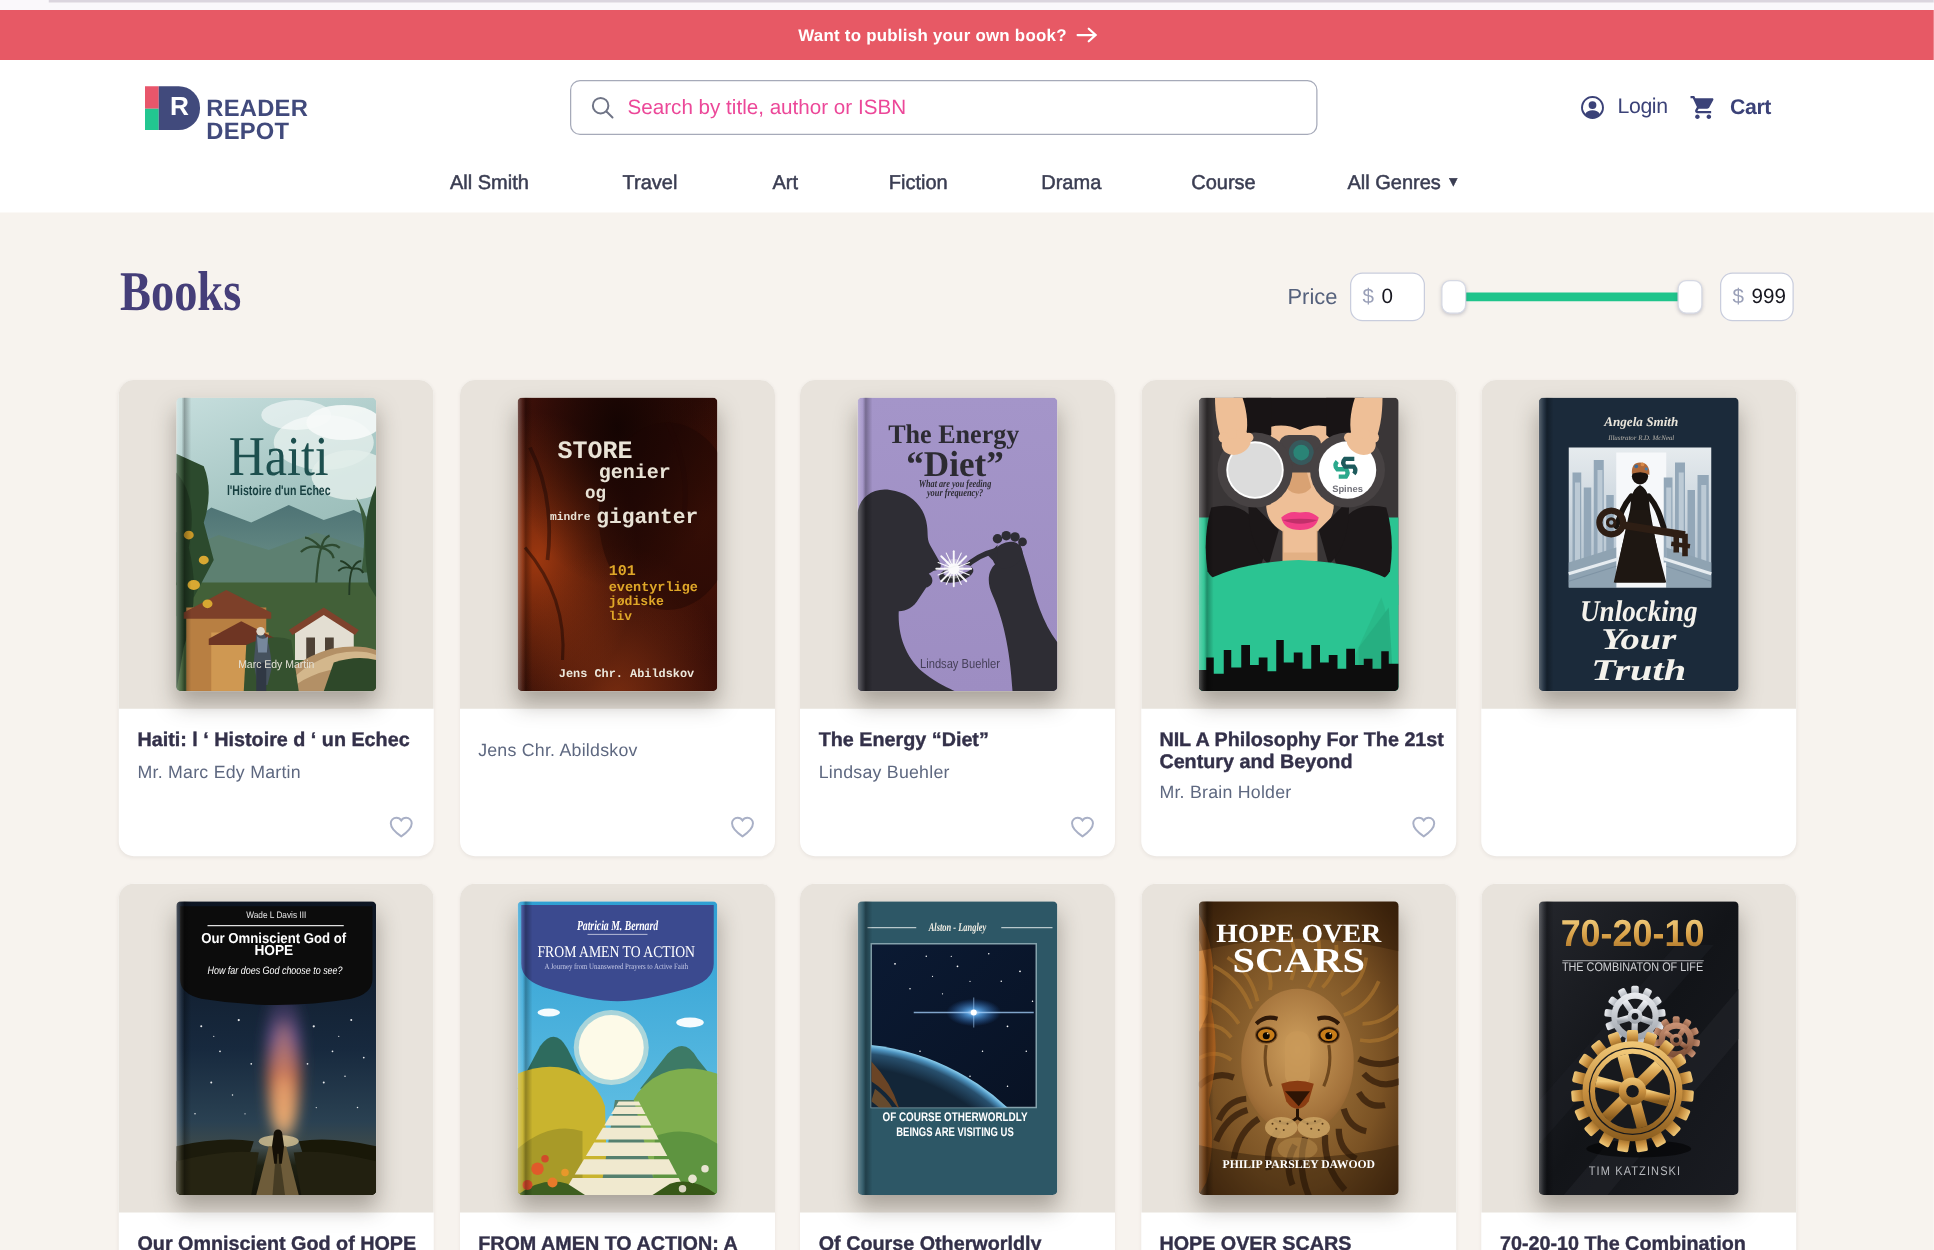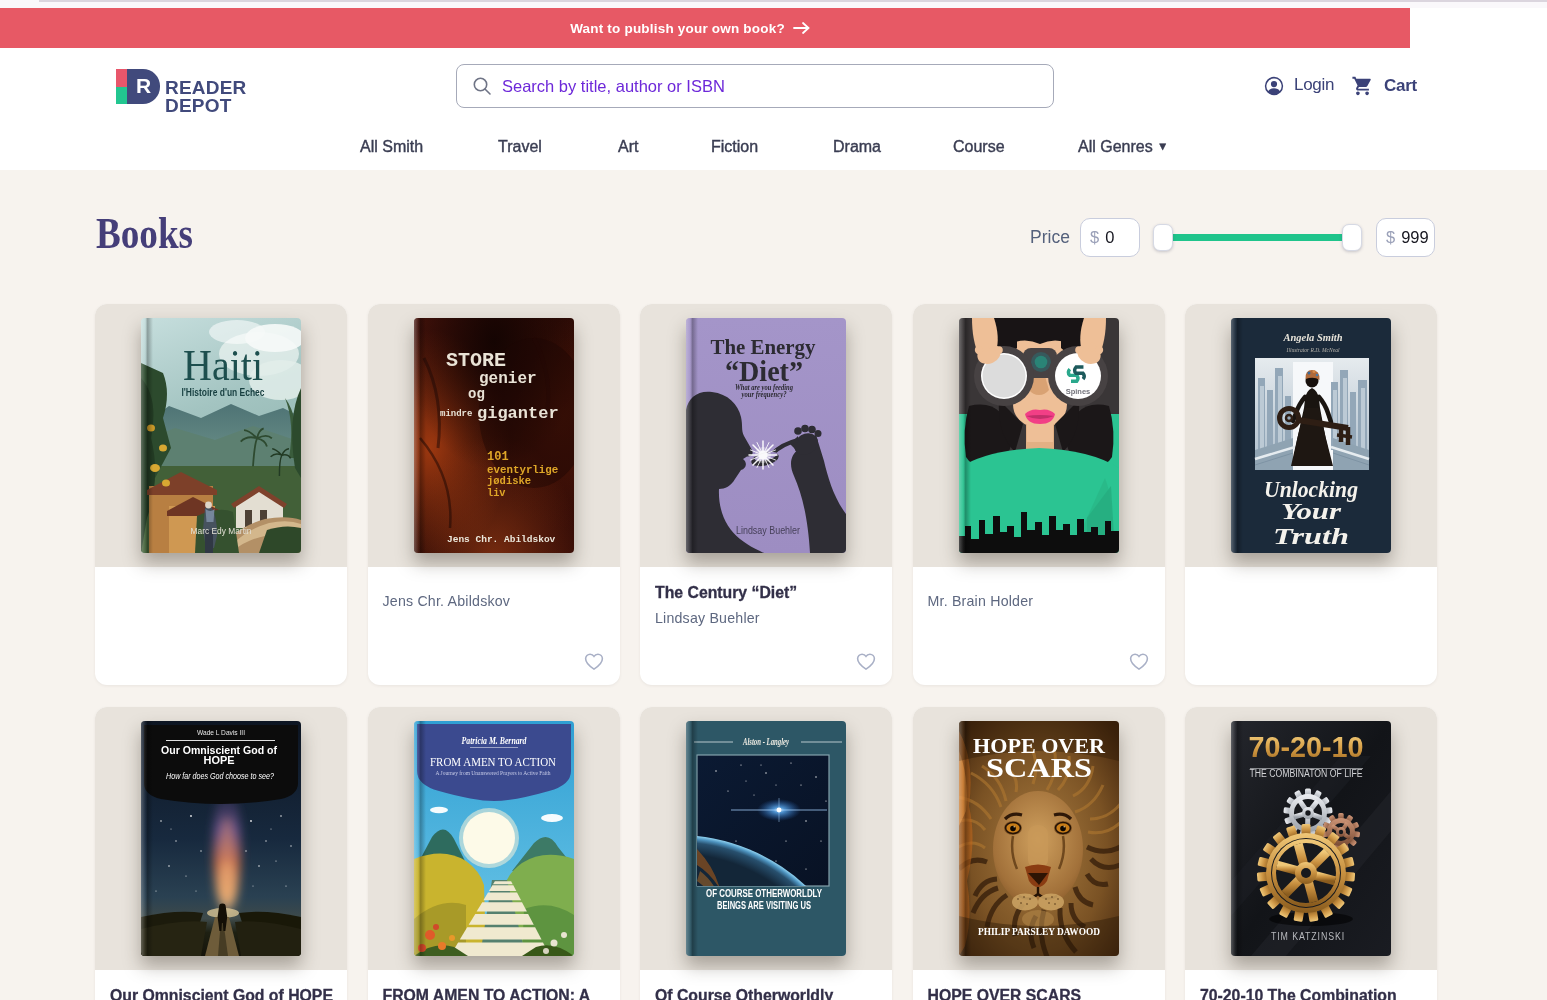--- a/index.html
+++ b/index.html
@@ -1,41 +1,41 @@
 <!DOCTYPE html>
 <html><head>
 <meta charset="utf-8">
 <style>
   * { margin:0; padding:0; box-sizing:border-box; }
   html,body { width:1547px; height:1000px; overflow:hidden; background:#ffffff;
     font-family:"Liberation Sans", sans-serif; }
   .topstrip { position:absolute; top:0; left:0; width:1547px; height:8px; background:#faf8fb; }
   .topline { position:absolute; top:0; left:39px; right:0; height:2px; background:#dbd5de; }
-  .banner { position:absolute; top:8px; left:0; width:1410px; height:40px; background:#e75965;
+  .banner { position:absolute; top:8px; left:0; width:1547px; height:40px; background:#e75965;
     display:flex; align-items:center; justify-content:center; }
   .banner span { color:#ffffff; font-weight:bold; font-size:13.5px; letter-spacing:0.2px; margin-left:-30px;}
   .banner svg { margin-left:8px; }
   .header { position:absolute; top:48px; left:0; width:1547px; height:122px; background:#ffffff; }
 
   
   .logo { position:absolute; left:116px; top:21px; width:130px; height:36px; }
   .logo .strip { position:absolute; left:0; top:0; width:11px; height:35px; }
   .logo .strip .r { position:absolute; top:0; left:0; width:11px; height:17.5px; background:#e8566b; }
   .logo .strip .g { position:absolute; bottom:0; left:0; width:11px; height:17.5px; background:#22c690; }
   .logo .dee { position:absolute; left:11px; top:0; width:33px; height:35px; background:#414a7c;
     border-radius: 0 17px 17px 0; }
   .logo .dee span { position:absolute; left:9px; top:5px; color:#fff; font-weight:bold; font-size:21px; }
   .logo .words { position:absolute; left:49px; top:0px; color:#414a7c; font-weight:bold;
     font-size:19px; line-height:17.5px; letter-spacing:0.2px;margin-top:10px; }
 
   
   .search { position:absolute; left:456px; top:16px; width:598px; height:44px; border:1px solid #a6aab9;
     border-radius:8px; background:#fff; display:flex; align-items:center; }
   .search svg { margin-left:15px; }
-  .search span { margin-left:10px; color:#6d28d9; font-size:16.5px; }
+  .search span { margin-left:10px; color:#ec4899; font-size:16.5px; }
 
   
   .acct { position:absolute; top:27px; left:1263px; display:flex; color:#3b4278; }
   .acct .lbl { font-size:17px; letter-spacing:-0.3px; margin-left:9px; }
   .cart { position:absolute; top:27px; left:1351px; display:flex; align-items:center; color:#3b4278; }
   .cart .lbl { font-size:17px; letter-spacing:-0.3px; margin-left:10px;font-weight:bold; }
 
   
   .nav { position:absolute; top:90px; z-index:5; left:360px; display:flex; color:#3a3d52; font-size:16px; -webkit-text-stroke:0.4px #3a3d52; }
   .nav div { margin-right:0; }
@@ -199,20 +199,27 @@
 <circle cx="67.5" cy="187" r="3.4" fill="#ded6c8"></circle>
 <path d="M64.5 191 q5 4 9 0 l-1 13 -7 0 Z" fill="#76879c"></path>
 <rect x="64" y="212" width="8" height="23" fill="#303844"></rect>
 <text x="82" y="62" font-family="Liberation Serif, serif" font-size="45" fill="#1d4f4e" text-anchor="middle" textLength="80" lengthAdjust="spacingAndGlyphs">Haiti</text>
 <text x="82" y="78" font-family="Liberation Sans, sans-serif" font-size="11" font-weight="bold" fill="#173f40" text-anchor="middle" textLength="83" lengthAdjust="spacingAndGlyphs">l'Histoire d'un Echec</text>
 <text x="80" y="216" font-family="Liberation Sans, sans-serif" font-size="9" fill="#e4e1d6" text-anchor="middle" textLength="61" lengthAdjust="spacingAndGlyphs">Marc Edy Martin</text>
 </svg>
           <div class="spine"></div>
         </div>
       </div>
+    <div class="info">
+      <div class="title">Haiti: l ‘ Histoire d ‘ un Echec</div>
+      <div class="author">Mr. Marc Edy Martin</div>
+      <svg class="heart" width="22" height="21" viewBox="0 0 21 20">
+          <path d="M10.5 17.2 C6.2 14.4 2.5 11.2 2.5 7.3 C2.5 4.9 4.4 3 6.8 3 C8.3 3 9.7 3.8 10.5 5.1 C11.3 3.8 12.7 3 14.2 3 C16.6 3 18.5 4.9 18.5 7.3 C18.5 11.2 14.8 14.4 10.5 17.2 Z" fill="none" stroke="#a9b0c6" stroke-width="1.5"></path>
+        </svg>
+    </div>
   </div>
 
   <div class="card">
     <div class="media">
         <div class="cover" id="cov2">
           <svg width="160" height="235" viewBox="0 0 160 235">
 <defs>
 <linearGradient id="mar" x1="0" y1="0" x2="1" y2="1">
  <stop offset="0" stop-color="#47130b"></stop>
                 <stop offset="0.45" stop-color="#2a0a06"></stop>
@@ -315,21 +322,21 @@
 <g fill="#2c2b32" text-anchor="middle" font-family="Liberation Serif, serif" font-weight="bold" font-style="italic">
 <text x="78" y="71.5" font-size="8.5" textLength="58" lengthAdjust="spacingAndGlyphs">What are you feeding</text>
 <text x="78" y="78.5" font-size="8.5" textLength="45" lengthAdjust="spacingAndGlyphs">your frequency?</text>
 </g>
 <text x="82" y="216" font-family="Liberation Sans, sans-serif" font-size="10.5" fill="#453f58" text-anchor="middle" textLength="64" lengthAdjust="spacingAndGlyphs">Lindsay Buehler</text>
 </svg>
           <div class="spine"></div>
         </div>
       </div>
     <div class="info">
-      <div class="title">The Century “Diet”</div>
+      <div class="title">The Energy “Diet”</div>
       <div class="author">Lindsay Buehler</div>
       <svg class="heart" width="22" height="21" viewBox="0 0 21 20">
           <path d="M10.5 17.2 C6.2 14.4 2.5 11.2 2.5 7.3 C2.5 4.9 4.4 3 6.8 3 C8.3 3 9.7 3.8 10.5 5.1 C11.3 3.8 12.7 3 14.2 3 C16.6 3 18.5 4.9 18.5 7.3 C18.5 11.2 14.8 14.4 10.5 17.2 Z" fill="none" stroke="#a9b0c6" stroke-width="1.5"></path>
         </svg>
     </div>
   </div>
 
   <div class="card">
     <div class="media">
         <div class="cover" id="cov4">
@@ -377,20 +384,21 @@
 <circle cx="140" cy="32" r="4.2" fill="#eebf97"></circle>
             <circle cx="133" cy="29" r="4.2" fill="#eebf97"></circle>
             <circle cx="126" cy="29" r="4.2" fill="#eebf97"></circle>
             <circle cx="120" cy="32" r="3.8" fill="#eebf97"></circle>
 <path d="M0 235 L0 218 L6 218 L6 208 L12 208 L12 221 L20 221 L20 202 L26 202 L26 216 L34 216 L34 198 L41 198 L41 214 L48 214 L48 208 L55 208 L55 219 L62 219 L62 194 L68 194 L68 212 L76 212 L76 204 L83 204 L83 217 L90 217 L90 198 L97 198 L97 212 L104 212 L104 206 L111 206 L111 217 L118 217 L118 201 L125 201 L125 214 L132 214 L132 209 L139 209 L139 217 L146 217 L146 203 L152 203 L152 213 L160 213 L160 235 Z" fill="#0d0d0d"></path>
 </svg>
           <div class="spine"></div>
         </div>
       </div>
     <div class="info">
+      <div class="title">NIL A Philosophy For The 21st<br>Century and Beyond</div>
       <div class="author">Mr. Brain Holder</div>
       <svg class="heart" width="22" height="21" viewBox="0 0 21 20">
           <path d="M10.5 17.2 C6.2 14.4 2.5 11.2 2.5 7.3 C2.5 4.9 4.4 3 6.8 3 C8.3 3 9.7 3.8 10.5 5.1 C11.3 3.8 12.7 3 14.2 3 C16.6 3 18.5 4.9 18.5 7.3 C18.5 11.2 14.8 14.4 10.5 17.2 Z" fill="none" stroke="#a9b0c6" stroke-width="1.5"></path>
         </svg>
     </div>
   </div>
 
   <div class="card">
     <div class="media">
         <div class="cover" id="cov5">

